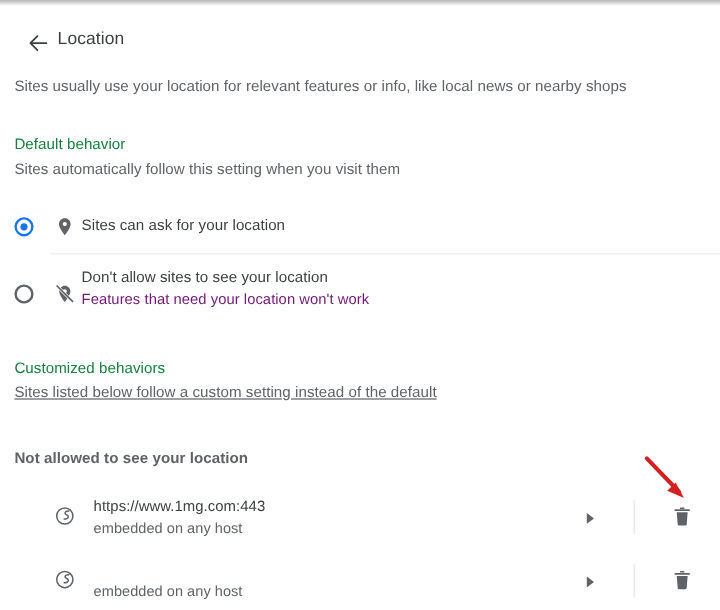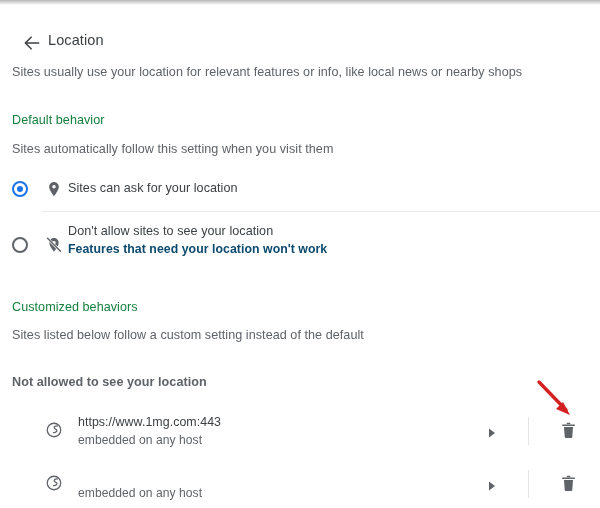--- a/index.html
+++ b/index.html
@@ -21,21 +21,21 @@
     position: absolute;
     top: 0; left: 0;
     width: 600px;
     height: 5px;
     background: linear-gradient(to bottom, #b8b8b8 0%, #cfcfcf 35%, #eeeeee 75%, #ffffff 100%);
   }
 
   
   .header {
     position: absolute;
-    top: 20px; left: 0;
+    top: 13px; left: 0;
     width: 588px;
     height: 40px;
   }
   .back-arrow {
     position: absolute;
     left: 22px;
     top: 13px;
     width: 20px;
     height: 20px;
     cursor: pointer;
@@ -99,23 +99,23 @@
     letter-spacing: 0.05px;
   }
   .section-sub {
     position: absolute;
     left: 12px;
     font-size: 12.6px;
     color: #5f6368;
     letter-spacing: 0.05px;
   }
   #default-behavior-head { top: 113px; }
-  #default-behavior-sub  { top: 142px; }
+  #default-behavior-sub  { top: 134px; }
   #customized-head       { top: 300px; }
-  #customized-sub        { top: 328px; }
+  #customized-sub        { top: 320px; text-decoration: underline; }
   #not-allowed-head      { top: 375px; font-weight: bold; }
 
   
   .radio-row {
     position: absolute;
     left: 0;
     width: 600px;
     cursor: pointer;
   }
   #radio-row-allow { top: 170px; height: 41px; }
@@ -160,23 +160,22 @@
     position: absolute;
     left: 68px;
     font-size: 12.6px;
     color: #3c4043;
     letter-spacing: 0.05px;
   }
   .row-sublabel {
     position: absolute;
     left: 68px;
     font-size: 12.3px;
-    color: #0c4a6e;
-    letter-spacing: 0.05px;
-    font-weight: bold;
+    color: #701a75;
+    letter-spacing: 0.05px;
   }
   #label-allow { top: 11px; }
   #label-block { top: 5px; }
   #sublabel-block { top: 23px; }
 
   .row-divider {
     position: absolute;
     left: 42px;
     width: 558px;
     height: 1px;

